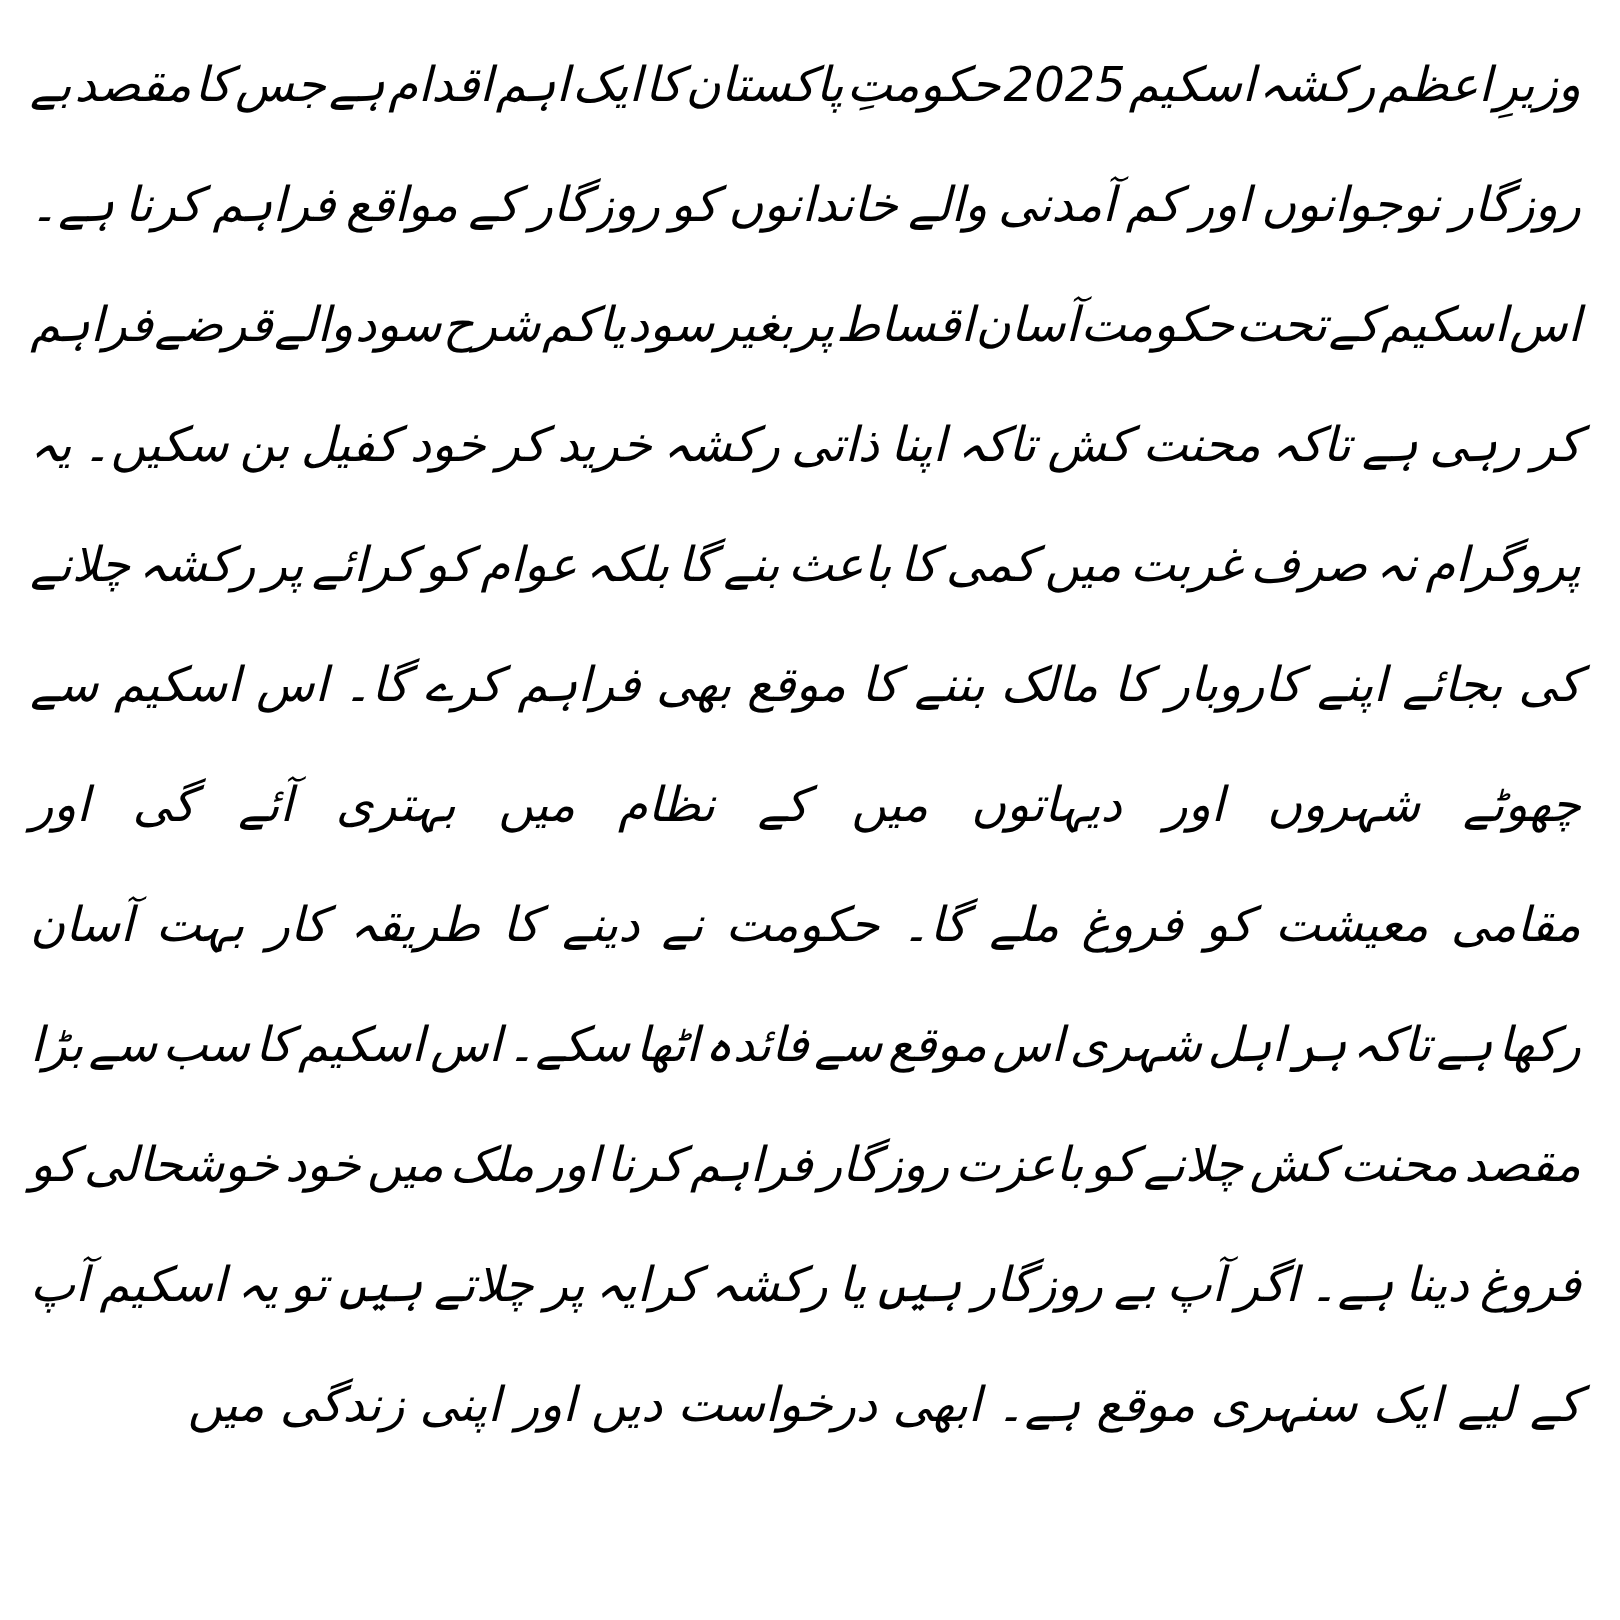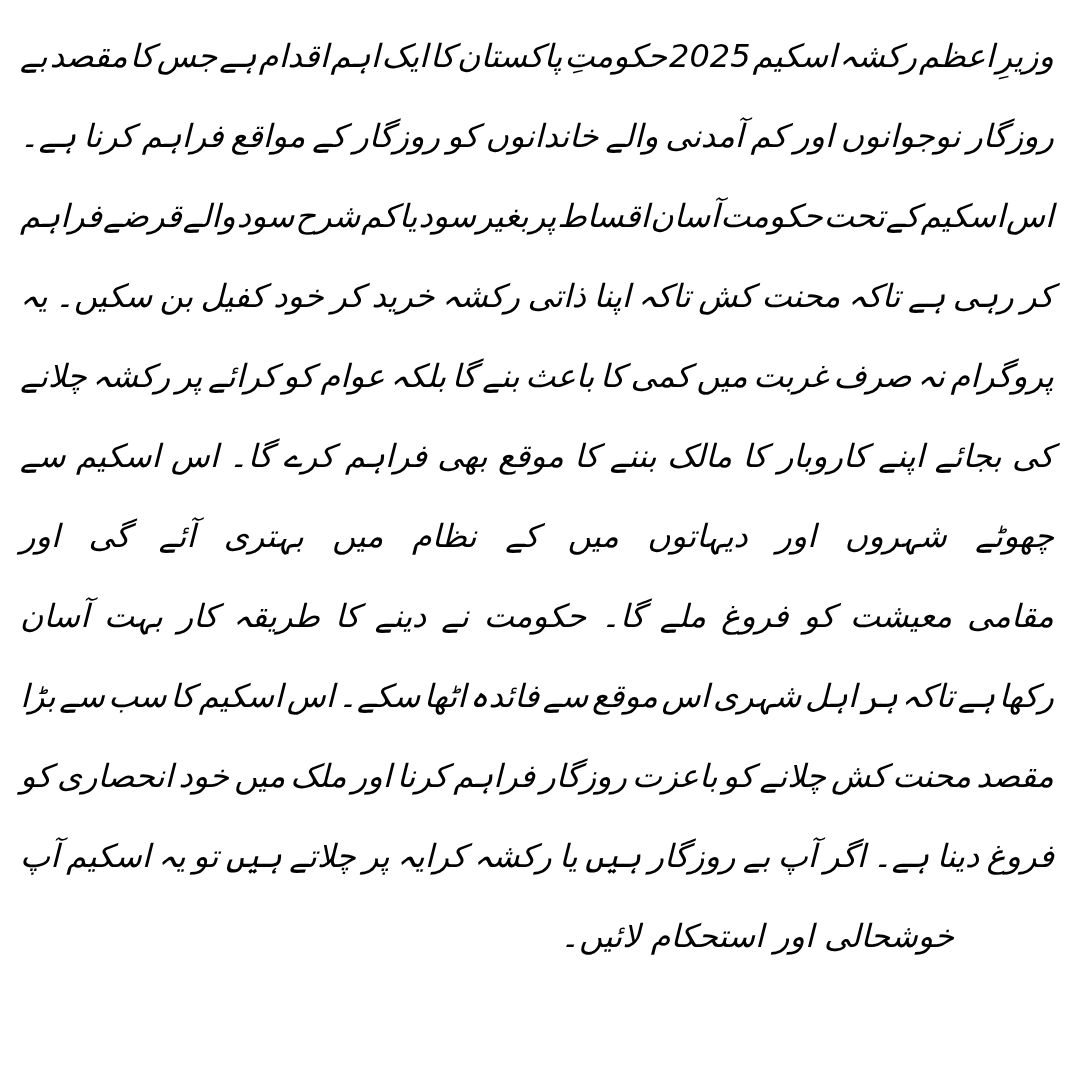--- a/index.html
+++ b/index.html
@@ -220,21 +220,21 @@
         <span>چلانے</span>
         <span>کو</span>
         <span>باعزت</span>
         <span>روزگار</span>
         <span>فراہم</span>
         <span>کرنا</span>
         <span>اور</span>
         <span>ملک</span>
         <span>میں</span>
         <span>خود</span>
-        <span>انحصاری</span>
+        <span>خوشحالی</span>
         <span>کو</span>
       </div>
     <div class="line jline">
         <span>فروغ</span>
         <span>دینا</span>
         <span>ہے۔</span>
         <span>اگر</span>
         <span>آپ</span>
         <span>بے</span>
         <span>روزگار</span>
@@ -243,15 +243,15 @@
         <span>رکشہ</span>
         <span>کرایہ</span>
         <span>پر</span>
         <span>چلاتے</span>
         <span>ہیں</span>
         <span>تو</span>
         <span>یہ</span>
         <span>اسکیم</span>
         <span>آپ</span>
       </div>
-    <div class="line endline lastline">خوشحالی اور استحکام لائیں۔</div>
+    <div class="line endline">کے لیے ایک سنہری موقع ہے۔ ابھی درخواست دیں اور اپنی زندگی میں</div>
   </article>
 </div>
 
 </body></html>

